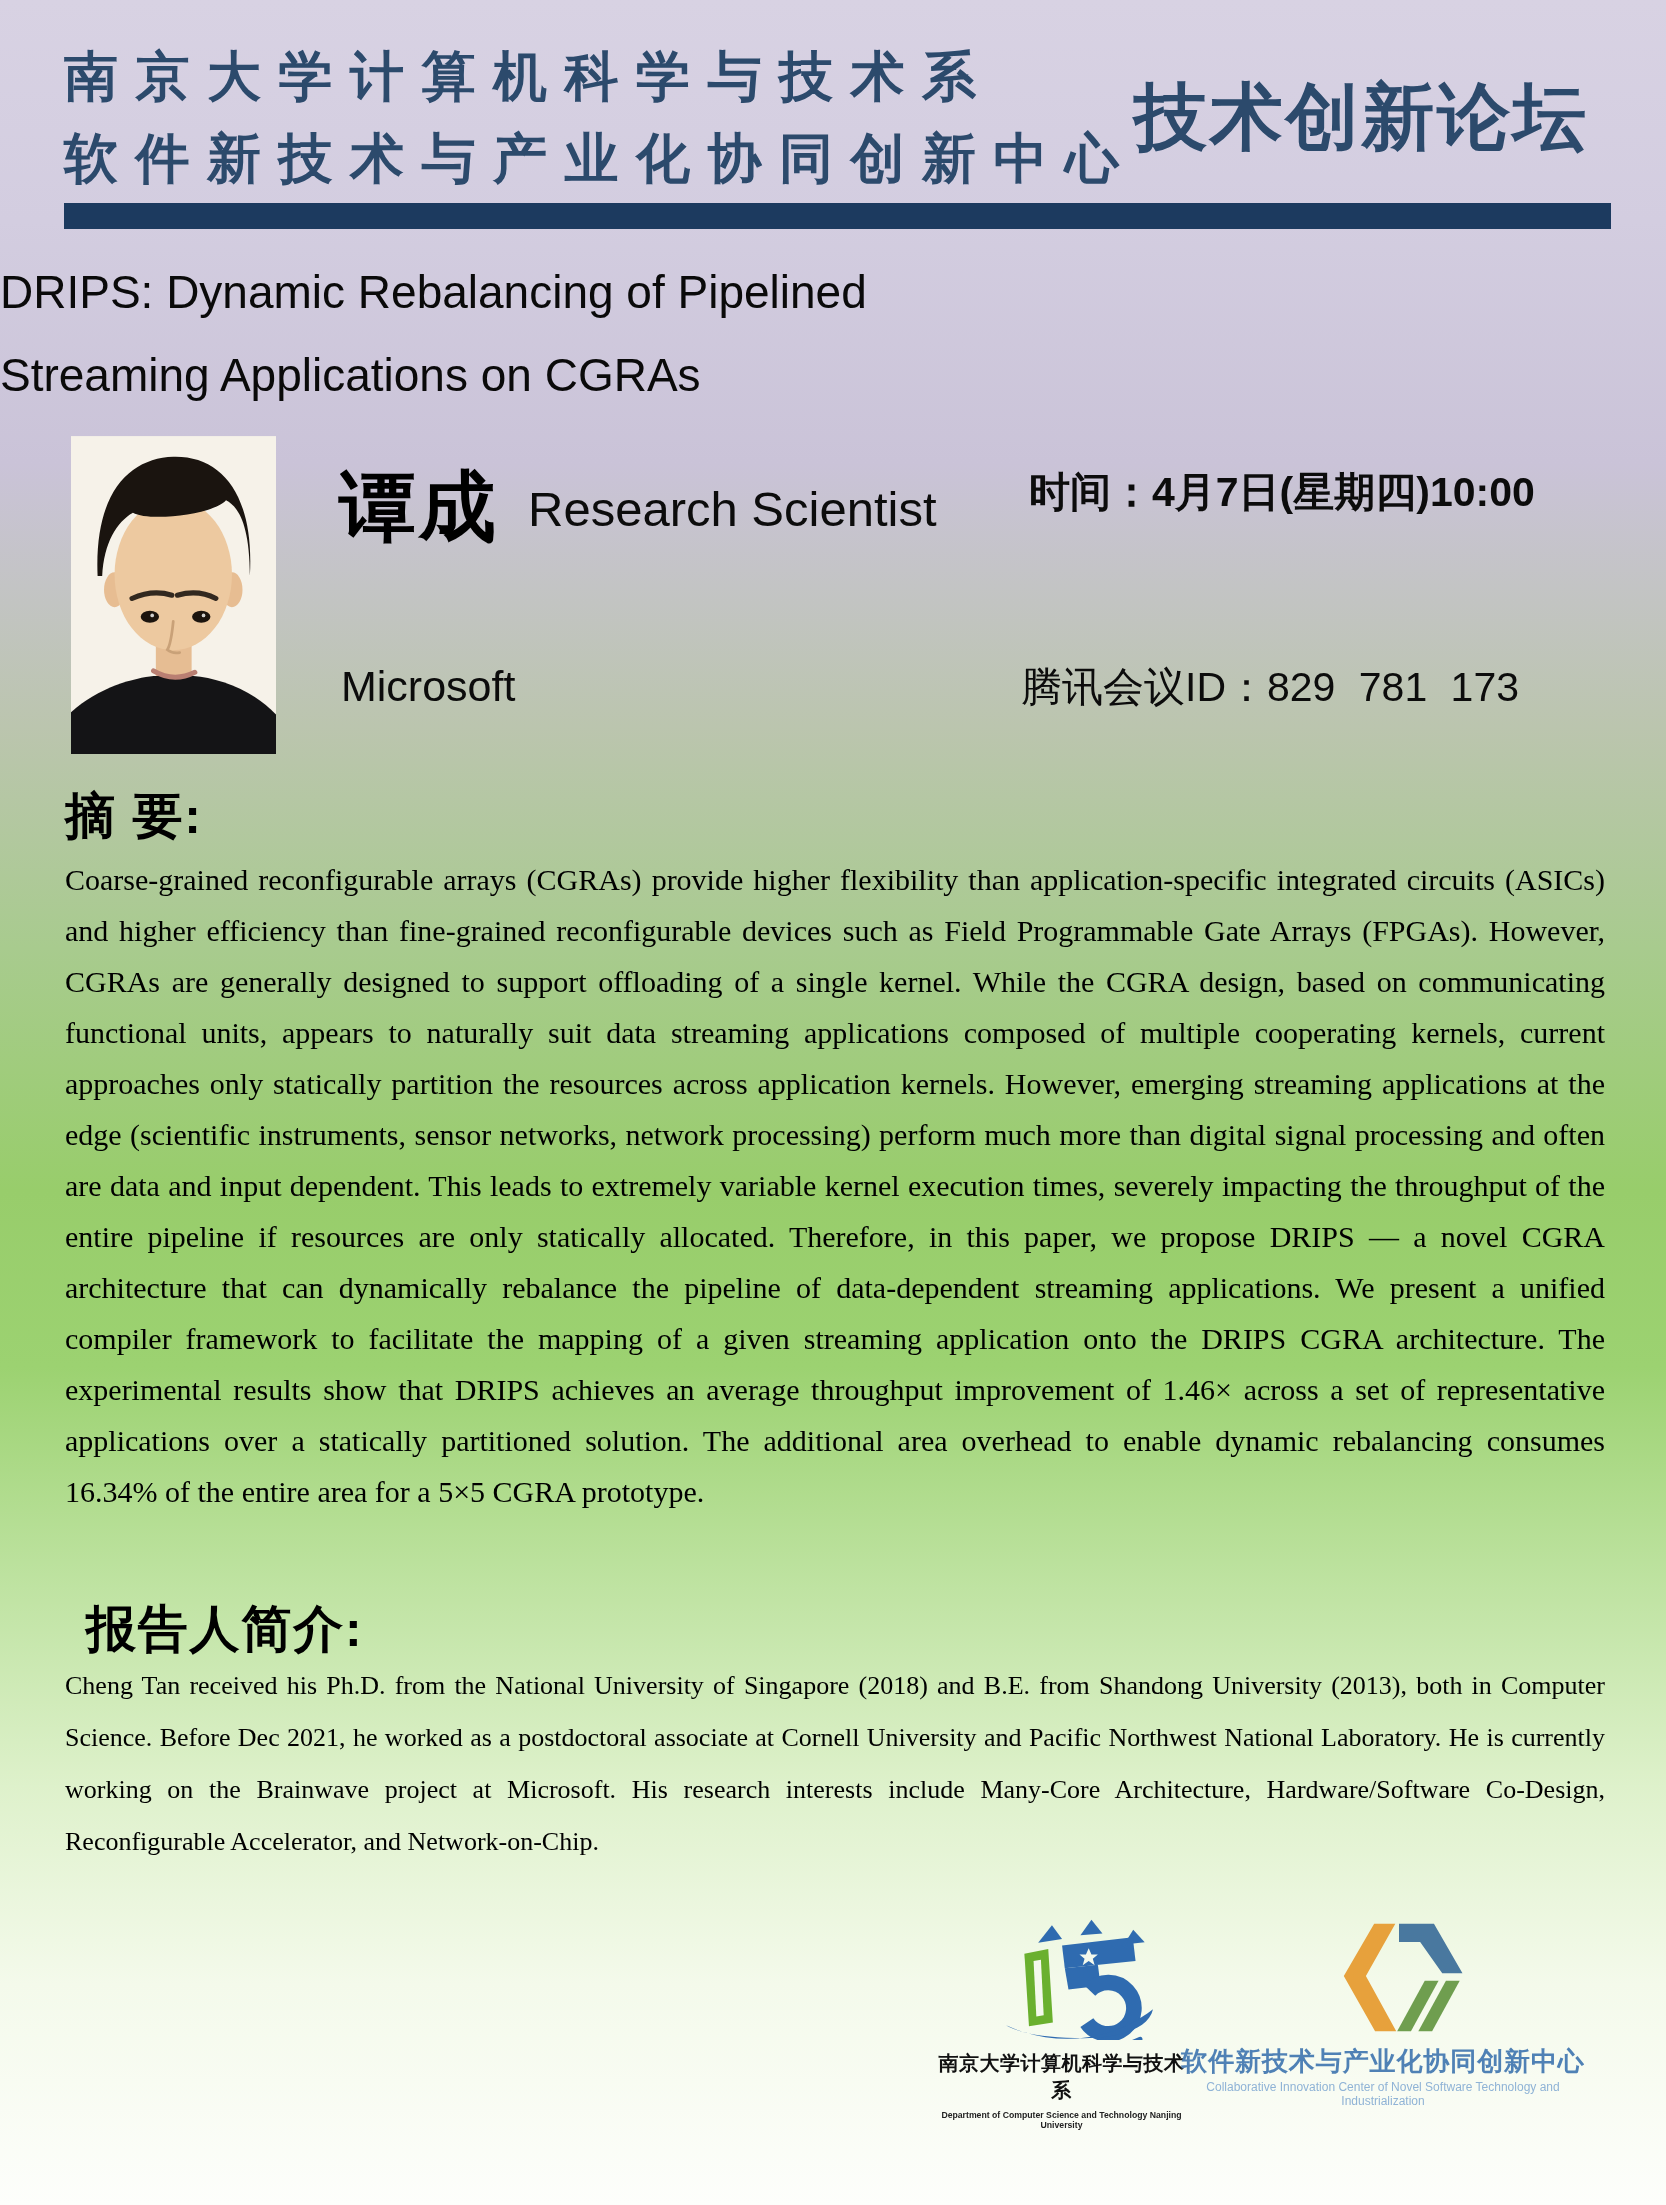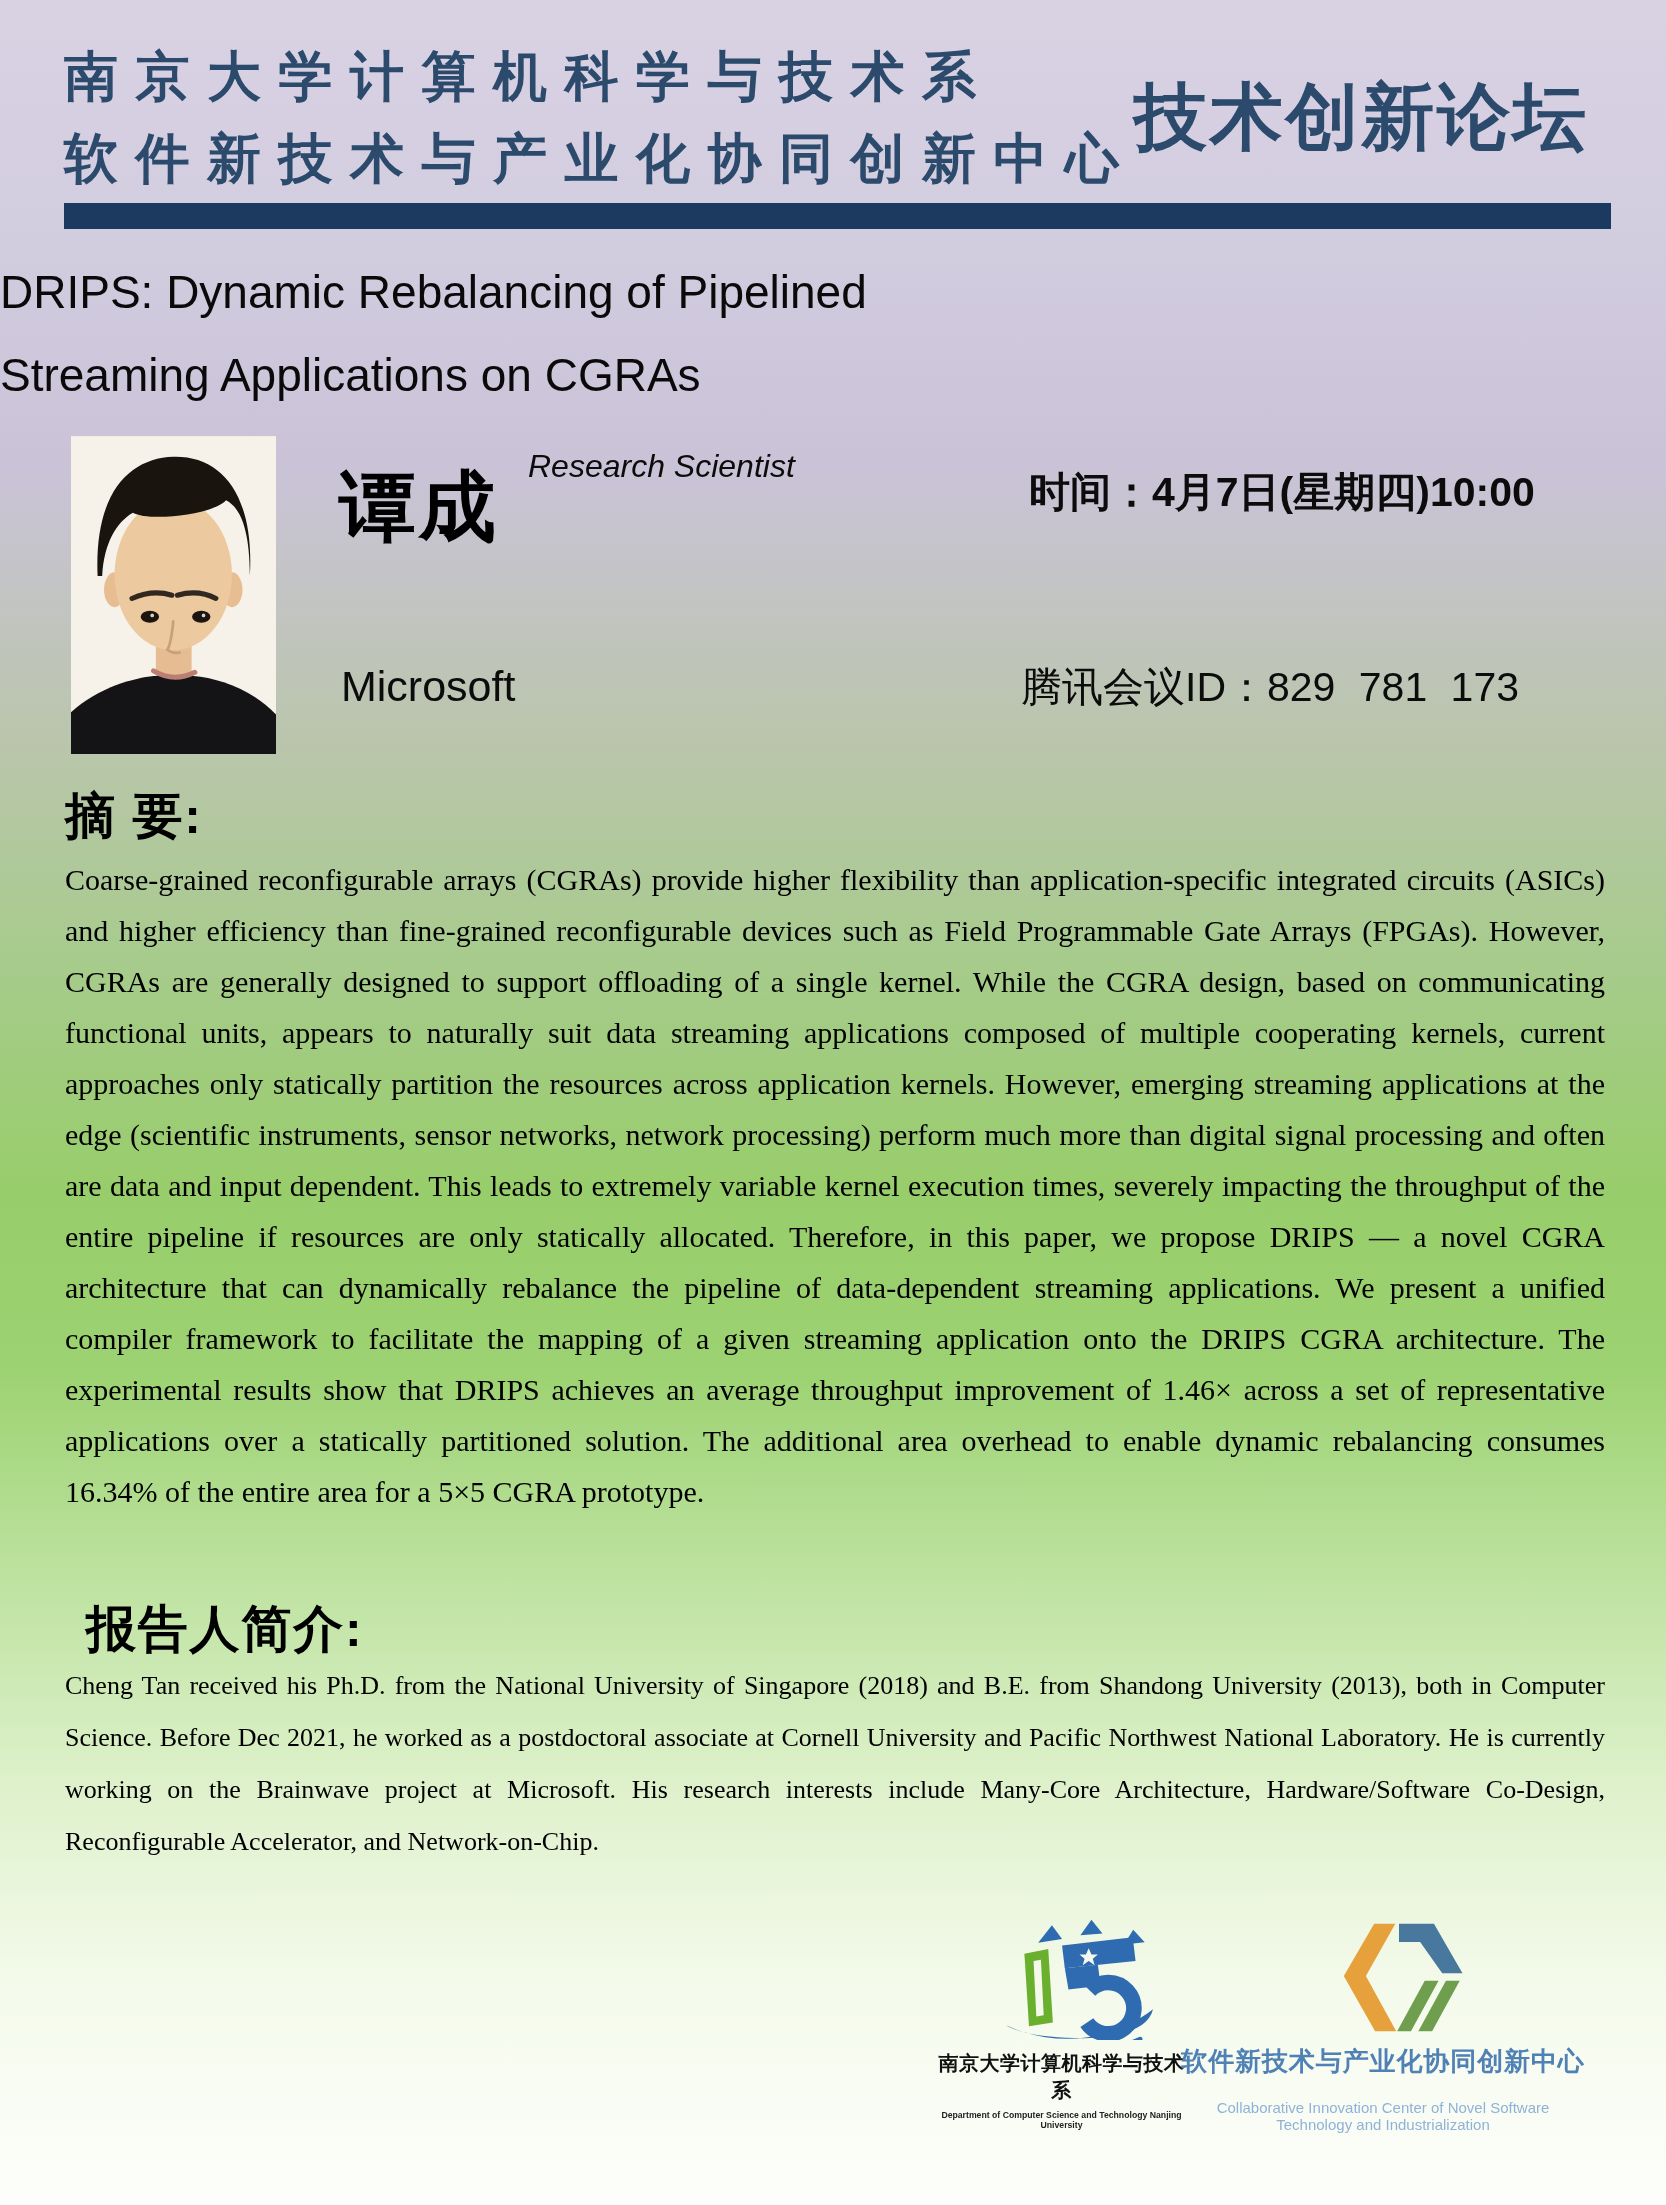--- a/index.html
+++ b/index.html
@@ -13,21 +13,21 @@
   .org{position:absolute;left:64px;top:35px;color:#2c4a6c;font-weight:700;
        font-size:54px;letter-spacing:17.5px;line-height:82px;white-space:nowrap;}
   .forum{position:absolute;left:1134px;top:69px;color:#2c4a6c;font-weight:700;
        font-size:73px;letter-spacing:2.8px;white-space:nowrap;}
   .bar{position:absolute;left:64px;top:203px;width:1547px;height:26px;background:#1c3a5f;}
   .title{position:absolute;left:0;top:251px;width:1667px;
        font-size:46px;line-height:83px;color:#0a0a0a;font-weight:400;}
   .photo{position:absolute;left:71px;top:436px;width:205px;height:318px;}
   .name{position:absolute;left:339px;top:456px;font-family:"DejaVu Serif",serif;
        font-weight:700;font-size:77px;letter-spacing:2.8px;color:#000;}
-  .role{position:absolute;left:528px;top:448px;font-size:32px;color:#0c0c0c;font-style:italic;}
+  .role{position:absolute;left:528px;top:481px;font-size:49px;color:#0c0c0c;}
   .time{position:absolute;left:1021px;top:465px;font-size:41px;font-weight:700;color:#0c0c0c;margin-left:8px;}
   .affil{position:absolute;left:341px;top:662px;font-size:43px;color:#0c0c0c;}
   .meeting{position:absolute;left:1021px;top:660px;font-size:41px;font-weight:400;
        color:#0c0c0c;word-spacing:12px;}
   .h-abstract{position:absolute;left:65px;top:783px;font-size:50px;font-weight:700;
        color:#000;letter-spacing:1.8px;}
   .abstract{position:absolute;left:65px;top:854px;width:1540px;
        font-family:"Liberation Serif",serif;font-size:30px;line-height:51px;
        text-align:justify;color:#000;}
   .h-bio{position:absolute;left:65px;top:1596px;font-size:50px;font-weight:700;
@@ -35,21 +35,21 @@
   .bio{position:absolute;left:65px;top:1660px;width:1540px;
        font-family:"Liberation Serif",serif;font-size:26px;line-height:52px;
        text-align:justify;color:#000;}
   .logo-left{position:absolute;left:992px;top:1916px;width:175px;height:124px;}
   .logo-right{position:absolute;left:1330px;top:1920px;width:138px;height:115px;}
   .cap-left{position:absolute;left:933px;top:2050px;width:257px;text-align:center;}
   .cap-left .zh{font-size:20px;font-weight:700;color:#111;letter-spacing:0.5px;}
   .cap-left .en{font-size:8.7px;font-weight:700;color:#222;margin-top:5.5px;text-align:center;}
   .cap-right{position:absolute;left:1181px;top:2044px;width:404px;text-align:center;}
   .cap-right .zh{font-size:26px;font-weight:700;color:#4f81b5;letter-spacing:0.9px;}
-  .cap-right .en{font-size:15px;color:#8fb3d6;margin-top:20px;text-align:center;}
+  .cap-right .en{font-size:12px;color:#8fb3d6;margin-top:1px;text-align:center;}
 </style>
 </head>
 <body>
 
 <div class="page">
 
   <div class="org">
     <div>南京大学计算机科学与技术系</div>
     <div>软件新技术与产业化协同创新中心</div>
   </div>

